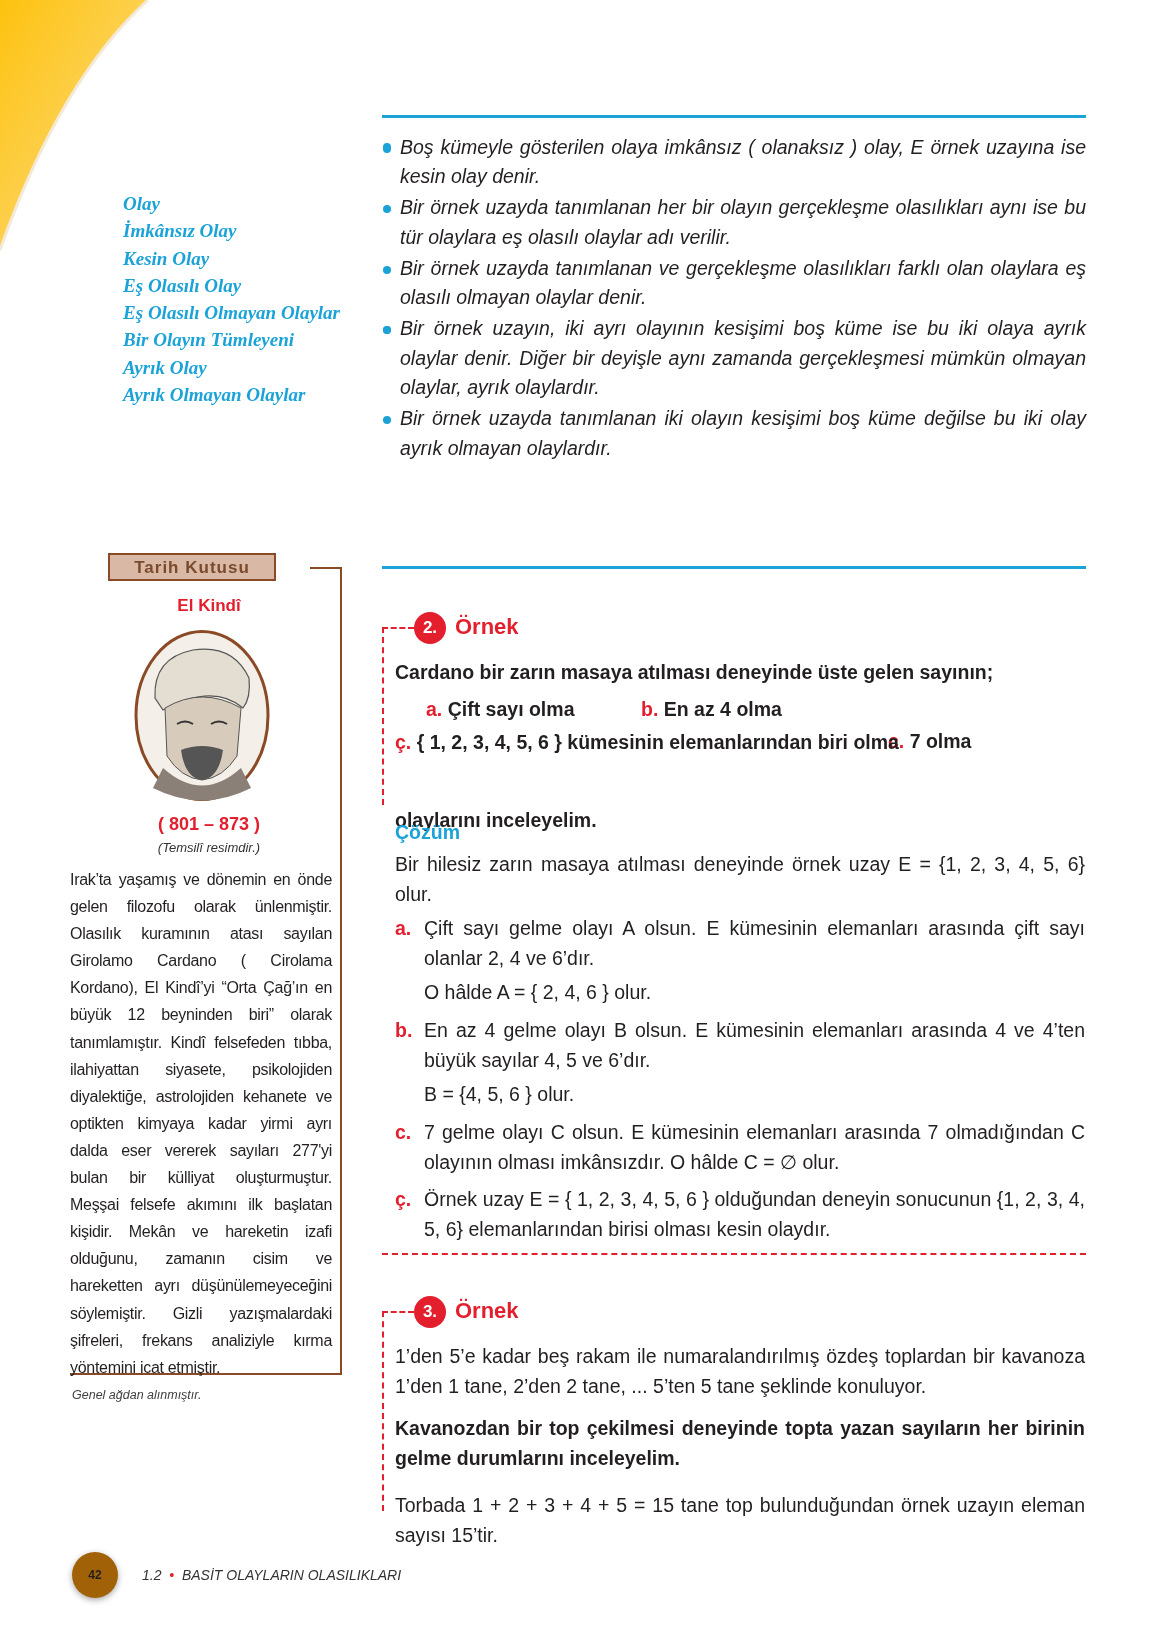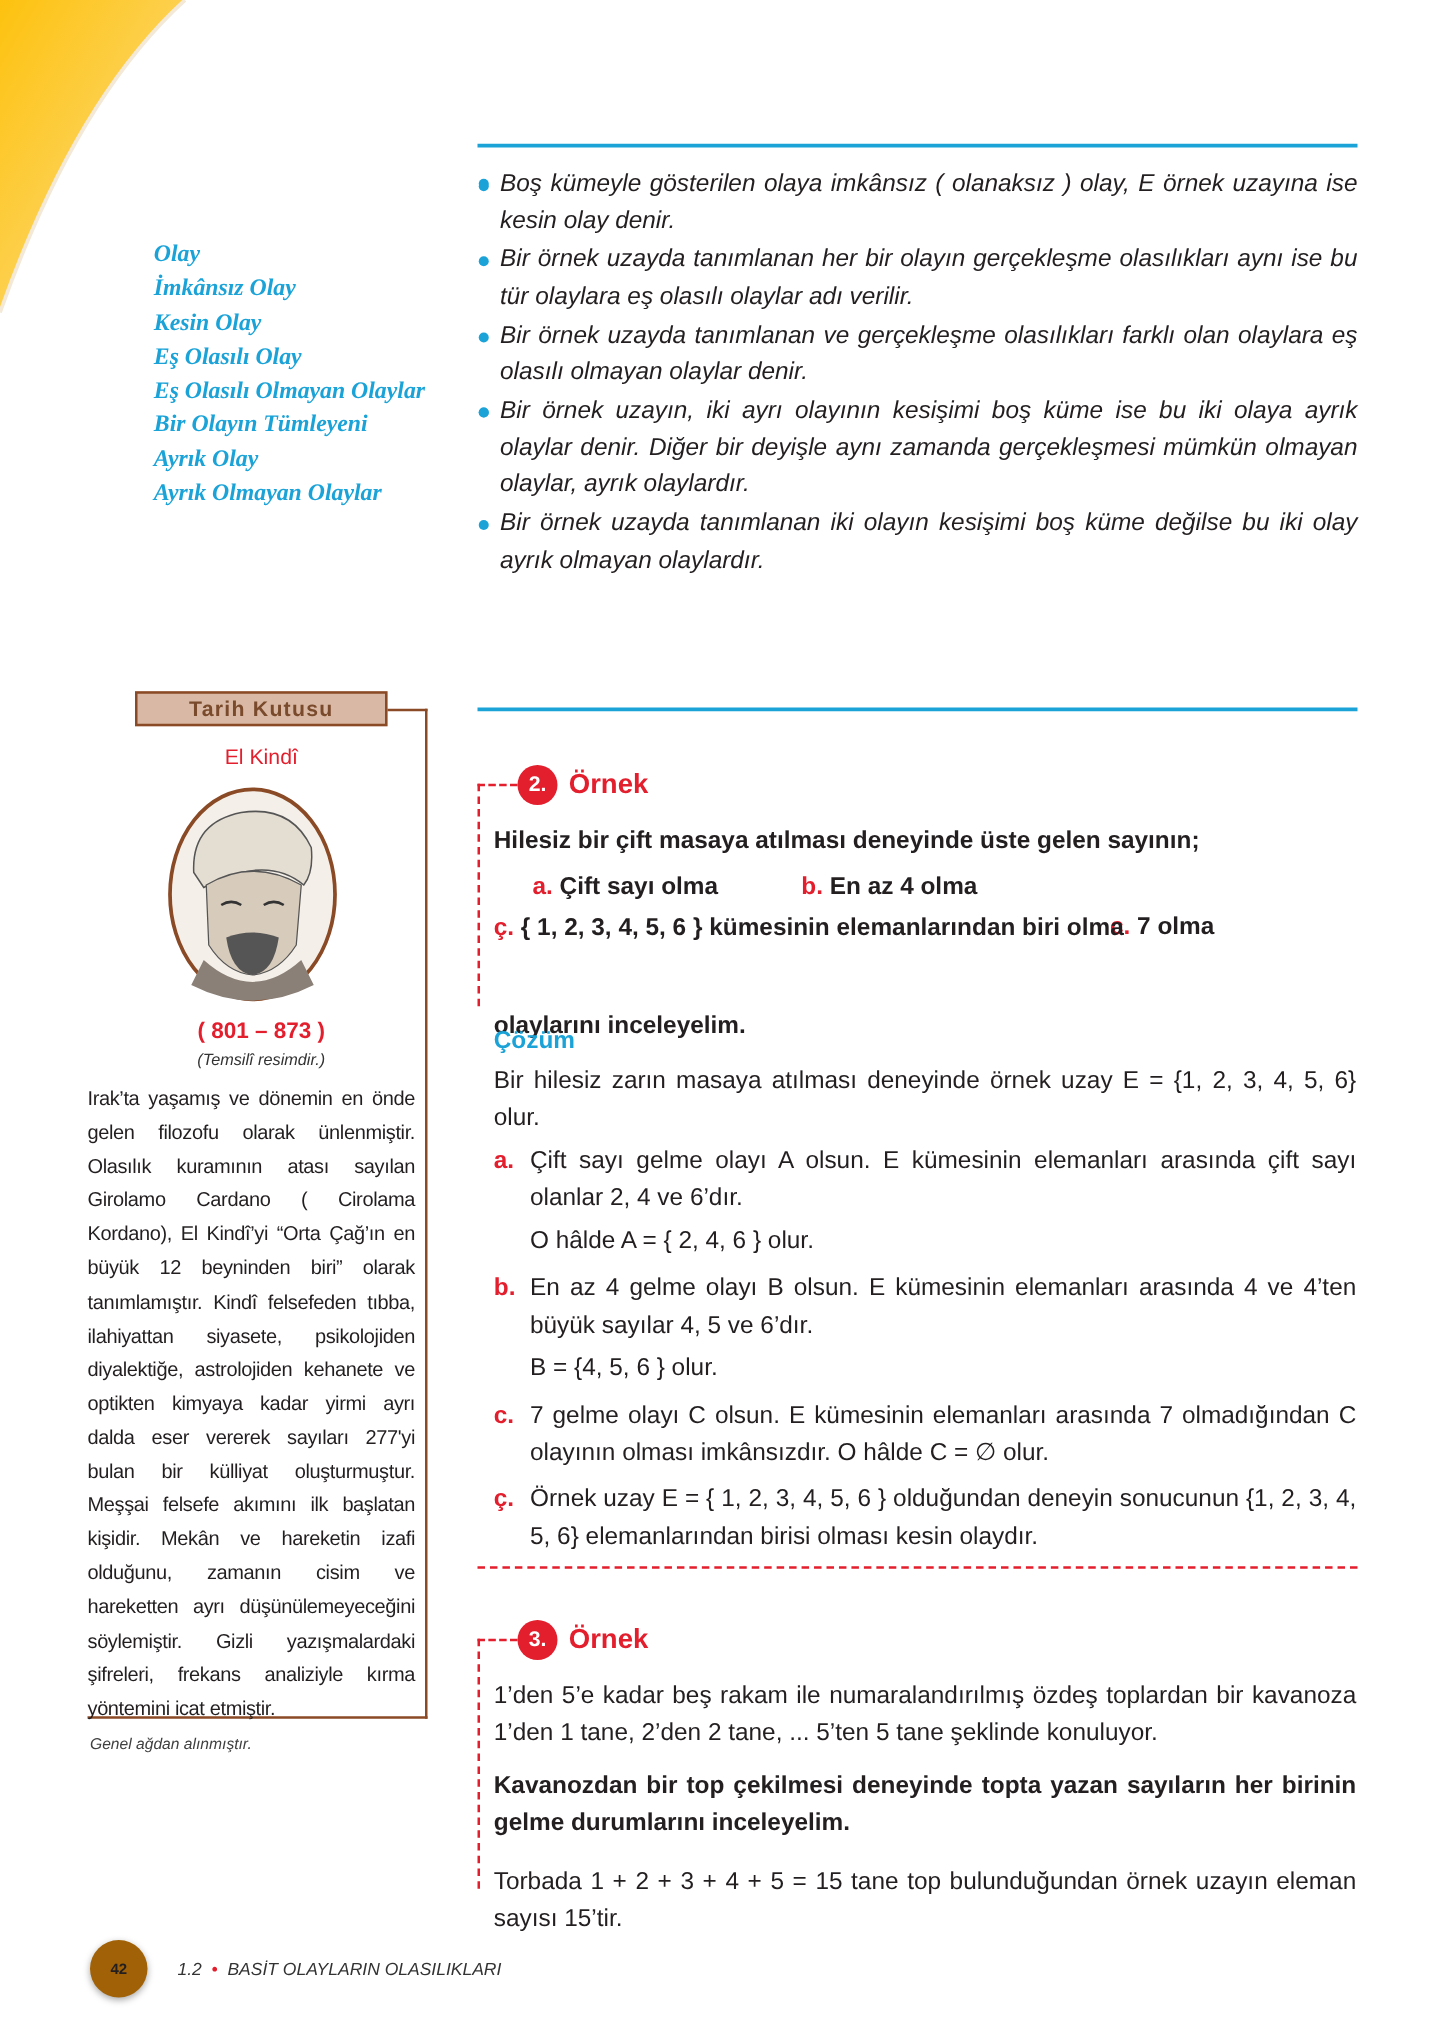--- a/index.html
+++ b/index.html
@@ -18,29 +18,29 @@
   
   .def-rule { position: absolute; left: 382px; width: 704px; height: 3px; background: #1ba3d8; }
   .defs { position: absolute; left: 382px; top: 131px; width: 704px; }
   .def {
     position: relative; padding-left: 18px; font-style: italic;
     font-size: 19.5px; line-height: 29.5px; text-align: justify; margin-bottom: 1.5px;
   }
   .def .bullet { position: absolute; left: 1px; top: 12px; width: 8px; height: 8px; border-radius: 50%; background: #1ba3d8; }
   
   .hist-title {
-    position: absolute; left: 108px; top: 553px; width: 202px; height: 28px;
+    position: absolute; left: 108px; top: 553px; width: 168px; height: 28px;
     background: #d9b9a5; border: 2px solid #8b4a26; box-sizing: border-box;
     text-align: center; font-weight: bold; color: #7a4a2c; font-size: 17px;
     letter-spacing: 1px; line-height: 25px;
   }
   .hist-connector { position: absolute; left: 310px; top: 567px; width: 32px; height: 2px; background: #8b4a26; }
   .hist-vline { position: absolute; left: 340px; top: 567px; width: 2px; height: 808px; background: #8b4a26; }
   .hist-bottom { position: absolute; left: 70px; top: 1373px; width: 272px; height: 2px; background: #8b4a26; }
-  .hist-name { position: absolute; left: 108px; width: 202px; top: 596px; text-align: center; color: #e31e2d; font-weight: normal; font-size: 17px; }
+  .hist-name { position: absolute; left: 108px; width: 202px; top: 596px; text-align: center; color: #e31e2d; font-weight: bold; font-size: 17px; }
   .portrait { position: absolute; left: 133px; top: 628px; width: 138px; height: 175px; }
   .hist-years { position: absolute; left: 108px; width: 202px; top: 814px; text-align: center; color: #e31e2d; font-weight: bold; font-size: 18px; }
   .hist-caption { position: absolute; left: 108px; width: 202px; top: 840px; text-align: center; font-style: italic; font-size: 13px; color: #333; }
   .hist-body {
     position: absolute; left: 70px; top: 866px; width: 262px;
     font-size: 16px; line-height: 27.1px; text-align: justify; color: #231f20;
     letter-spacing: -0.3px;
   }
   .hist-source { position: absolute; left: 72px; top: 1388px; font-style: italic; font-size: 12.5px; color: #404040; }
   
@@ -123,21 +123,21 @@
 </svg>
 <div class="hist-years">( 801 – 873 )</div>
 <div class="hist-caption">(Temsilî resimdir.)</div>
 <div class="hist-body">Irak’ta yaşamış ve dönemin en önde gelen filozofu olarak ünlenmiştir. Olasılık kuramının atası sayılan Girolamo Cardano ( Cirolama Kordano), El Kindî’yi “Orta Çağ’ın en büyük 12 beyninden biri” olarak tanımlamıştır. Kindî felsefeden tıbba, ilahiyattan siyasete, psikolojiden diyalektiğe, astrolojiden kehanete ve optikten kimyaya kadar yirmi ayrı dalda eser vererek sayıları 277'yi bulan bir külliyat oluşturmuştur. Meşşai felsefe akımını ilk başlatan kişidir. Mekân ve hareketin izafi olduğunu, zamanın cisim ve hareketten ayrı düşünülemeyeceğini söylemiştir. Gizli yazışmalardaki şifreleri, frekans analiziyle kırma yöntemini icat etmiştir.</div>
 <div class="hist-source">Genel ağdan alınmıştır.</div>
 
 <div class="ex-dash-h" style="left:382px; top:627px; width:32px;"></div>
 <div class="ex-dash-v" style="top:627px; height:178px;"></div>
 <div class="ex-badge" style="left:414px; top:612px;">2.</div>
 <div class="ex-title" style="left:455px; top:614px;">Örnek</div>
-<div class="txt bold" style="top:658px;">Hilesiz bir çift masaya atılması deneyinde üste gelen sayının;</div>
+<div class="txt bold" style="top:658px;">Cardano bir zarın masaya atılması deneyinde üste gelen sayının;</div>
 <div class="opt" style="left:395px; top:698px;margin-left:31px;"><span class="red">a.</span> <span>Çift sayı olma</span></div>
 <div class="opt" style="left:641px; top:698px;"><span class="red">b.</span> <span>En az 4 olma</span></div>
 <div class="opt" style="left:888px; top:730px;"><span class="red">c.</span> <span>7 olma</span></div>
 <div class="opt" style="left:395px; top:731px;"><span class="red">ç.</span> <span>{ 1, 2, 3, 4, 5, 6 }  kümesinin elemanlarından biri olma</span></div>
 <div class="txt bold" style="top:770px;margin-top:36px;">olaylarını inceleyelim.</div>
 
 <div class="cozum" style="top:821px;">Çözüm</div>
 <div class="txt" style="top:850px;">Bir hilesiz zarın masaya atılması deneyinde örnek uzay E = {1, 2, 3, 4, 5, 6} olur.</div>
 
 <div class="item" style="top:914px;">

